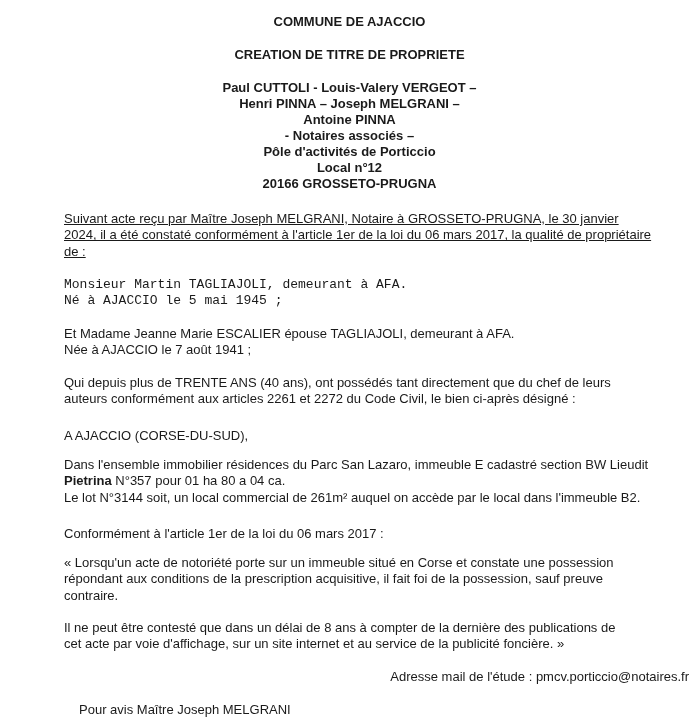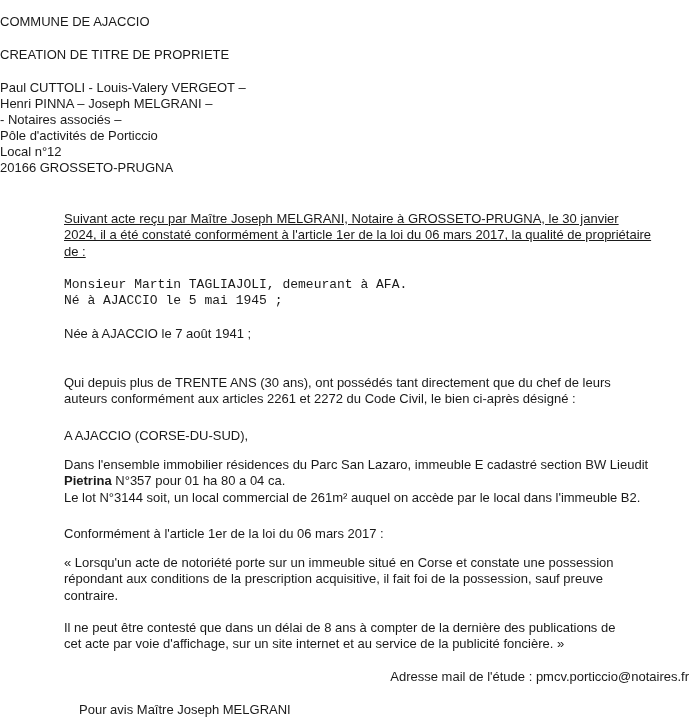--- a/index.html
+++ b/index.html
@@ -12,63 +12,66 @@
       height: 726px;
       overflow: hidden;
       font-family: "Liberation Sans", sans-serif;
       color: #1a1a1a;
       position: relative;
     }
     .header {
       position: absolute;
       left: 0;
       width: 699px;
-      font-weight: normal;
+      text-align: center;
+      font-weight: bold;
       font-size: 13px;
       line-height: 16px;
     }
     .h-commune { top: 14px; }
     .h-titre { top: 47px; }
     .h-notaires { top: 80px; }
     .h-notaires div { height: 16px; }
     .para { position: absolute; left: 64px; width: 625px; font-size: 13px; line-height: 16.3px; }
     .para div { white-space: nowrap; }
     b { font-weight: bold; }
   </style>
 </head>
 <body>
 
 <div class="header h-commune">COMMUNE DE AJACCIO</div>
 <div class="header h-titre">CREATION DE TITRE DE PROPRIETE</div>
 <div class="header h-notaires">
   <div>Paul CUTTOLI - Louis-Valery VERGEOT –</div>
   <div>Henri PINNA – Joseph MELGRANI –</div>
+  <div>Antoine PINNA</div>
   <div>- Notaires associés –</div>
   <div>Pôle d'activités de Porticcio</div>
   <div>Local n°12</div>
   <div>20166 GROSSETO-PRUGNA</div>
 </div>
 
 <div class="para" style="top:211px;text-decoration:underline;">
   <div>Suivant acte reçu par Maître Joseph MELGRANI, Notaire à GROSSETO-PRUGNA, le 30 janvier</div>
   <div>2024, il a été constaté conformément à l'article 1er de la loi du 06 mars 2017, la qualité de propriétaire</div>
   <div>de :</div>
 </div>
 
 <div class="para" style="top:277px;font-family:Liberation Mono, monospace;">
   <div>Monsieur Martin TAGLIAJOLI, demeurant à AFA.</div>
   <div>Né à AJACCIO le 5 mai 1945 ;</div>
 </div>
 
 <div class="para" style="top:326px;">
+  <div>Et Madame Jeanne Marie ESCALIER épouse TAGLIAJOLI, demeurant à AFA.</div>
   <div>Née à AJACCIO le 7 août 1941 ;</div>
 </div>
 
 <div class="para" style="top:375px;">
-  <div>Qui depuis plus de TRENTE ANS (30 ans), ont possédés tant directement que du chef de leurs</div>
+  <div>Qui depuis plus de TRENTE ANS (40 ans), ont possédés tant directement que du chef de leurs</div>
   <div>auteurs conformément aux articles 2261 et 2272 du Code Civil, le bien ci-après désigné :</div>
 </div>
 
 <div class="para" style="top:428px;">
   <div>A AJACCIO (CORSE-DU-SUD),</div>
 </div>
 
 <div class="para" style="top:457px;">
   <div>Dans l'ensemble immobilier résidences du Parc San Lazaro, immeuble E cadastré section BW Lieudit</div>
   <div><b>Pietrina</b><span> N°357 pour 01 ha 80 a 04 ca.</span></div>

